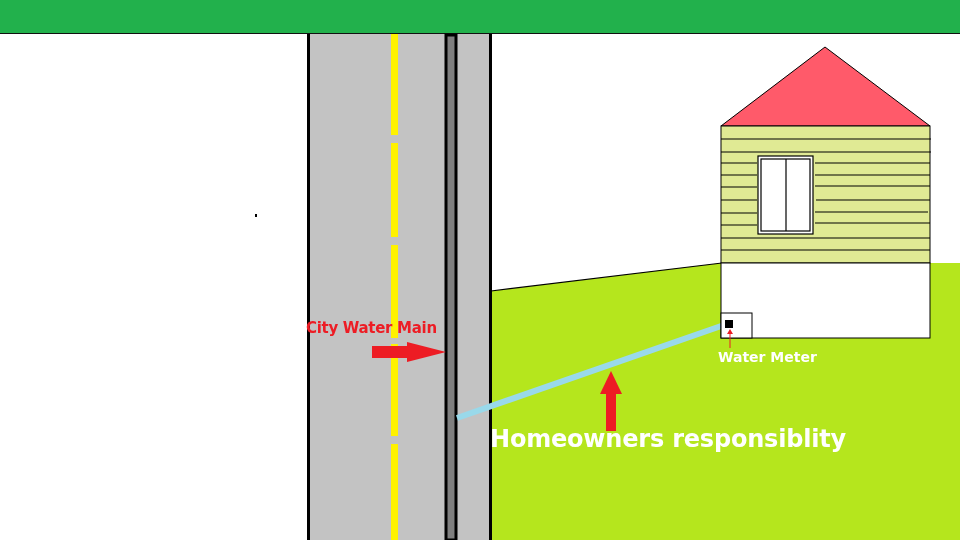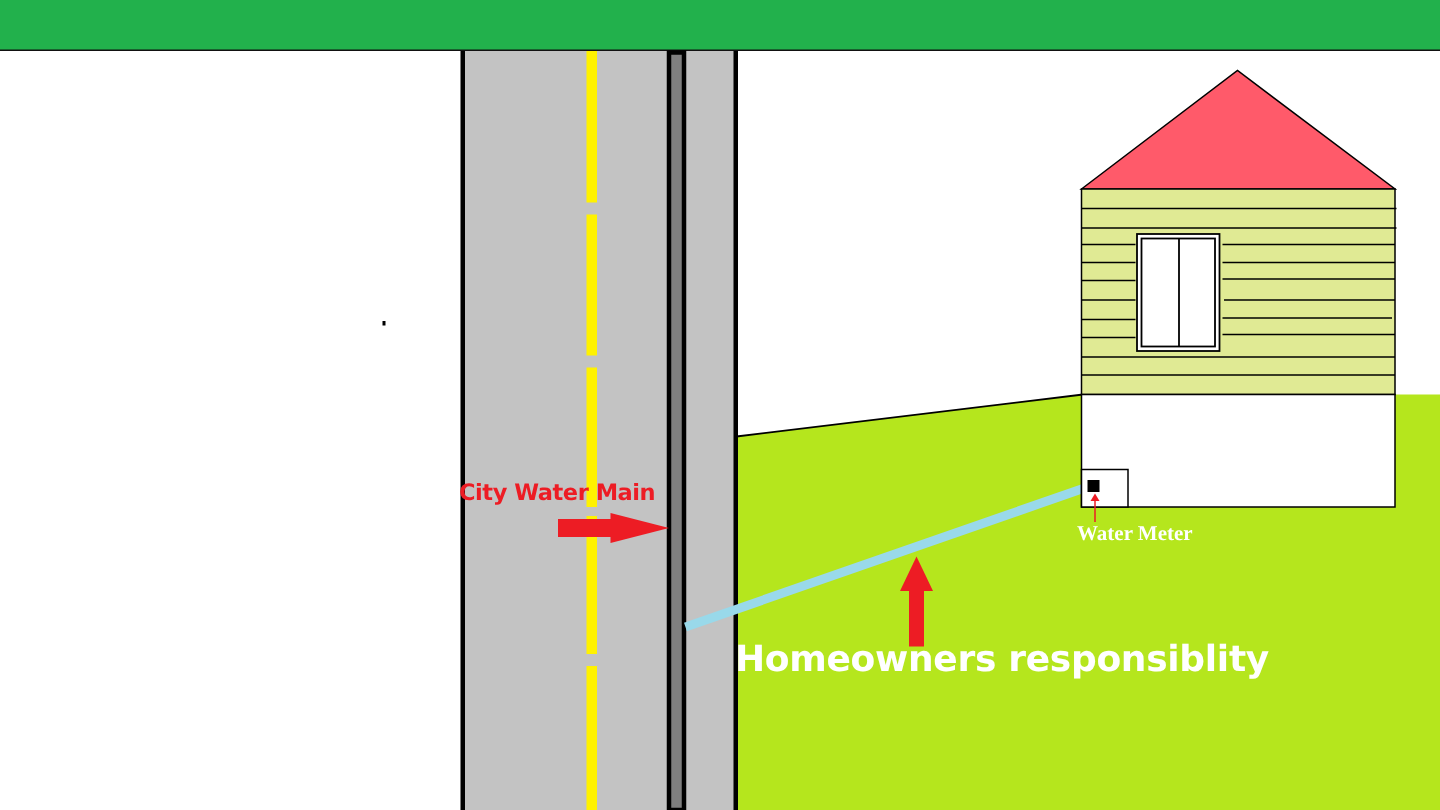--- a/index.html
+++ b/index.html
@@ -2,21 +2,21 @@
 <html><head>
 <meta charset="utf-8">
 <style>
   html,body{margin:0;padding:0;}
   body{width:960px;height:540px;position:relative;overflow:hidden;background:#ffffff;font-family:"DejaVu Sans","Liberation Sans",sans-serif;}
   .abs{position:absolute;}
   .topbar{left:0;top:0;width:960px;height:33px;background:#22b14c;border-bottom:1px solid #111;}
   svg{position:absolute;left:0;top:0;}
   .label{position:absolute;font-weight:bold;white-space:nowrap;}
   .lbl-main{left:306px;top:319px;font-size:15px;color:#ed1c24;letter-spacing:-0.3px;}
-  .lbl-meter{left:718px;top:349px;font-size:14px;color:#ffffff;font-family:Liberation Serif, serif;}
+  .lbl-meter{left:718px;top:349px;font-size:14px;color:#ffffff;}
   .lbl-home{left:490px;top:425px;font-size:24px;color:#ffffff;letter-spacing:-0.2px;}
 </style>
 </head>
 <body>
 
 <div class="abs topbar"></div>
 
 <svg width="960" height="540" viewBox="0 0 960 540">
 
   <polygon points="491,291 722,263 960,263 960,540 491,540" fill="#b5e61d"></polygon>

